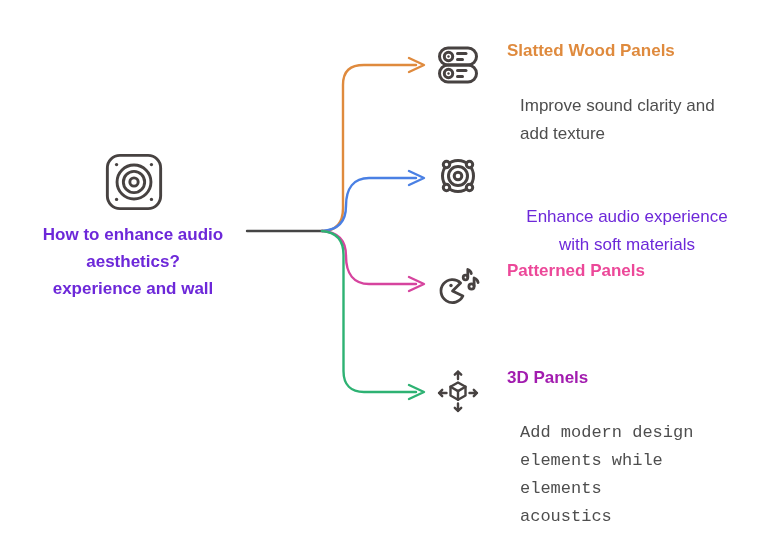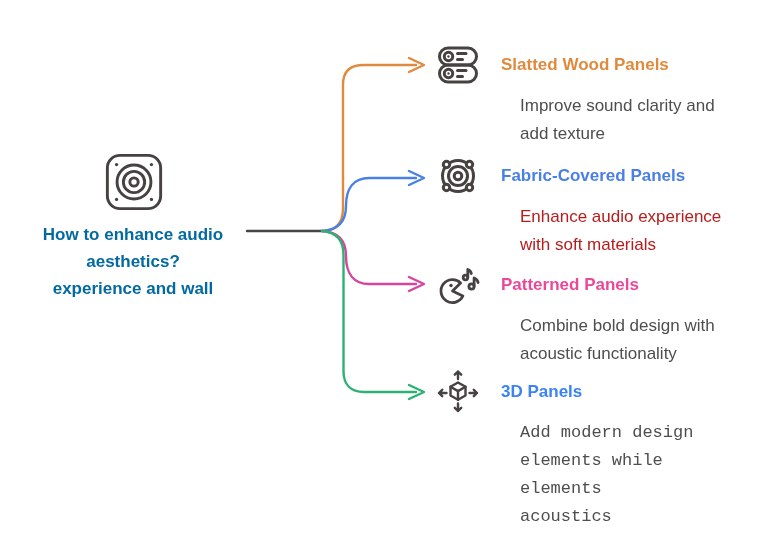--- a/index.html
+++ b/index.html
@@ -11,21 +11,21 @@
   }
   .abs{position:absolute;}
   #connectors{left:0;top:0;width:768px;height:539px;pointer-events:none;}
   #connectors path{fill:none;stroke-width:2.4;stroke-linecap:round;stroke-linejoin:round;}
   .center-node-icon{left:103px;top:151px;width:62px;height:62px;}
   .question{
     left:20px;top:221px;width:226px;
     text-align:center;font-size:17px;font-weight:bold;line-height:27px;
   }
   .branch{left:434px;width:300px;}
-  .branch .head{display:flex;align-items:center;gap:19px;height:48px;}
+  .branch .head{display:flex;gap:25px;height:48px;}
   .branch .b-icon{width:48px;height:48px;flex:0 0 48px;}
   .branch .b-title{font-size:17px;font-weight:bold;white-space:nowrap;}
   .branch .b-desc{margin-left:86px;margin-top:3px;font-size:17px;line-height:28px;}
   svg{display:block;}
   .ic{stroke:currentColor;fill:none;stroke-linecap:round;stroke-linejoin:round;}
 </style>
 </head>
 <body>
 
 <svg id="connectors" class="abs" viewBox="0 0 768 539">
@@ -53,21 +53,21 @@
     <rect x="4.5" y="4.5" width="55" height="55" rx="13"></rect>
     <circle cx="32" cy="32" r="17.5"></circle>
     <circle cx="32" cy="32" r="11"></circle>
     <circle cx="32" cy="32" r="4.3"></circle>
     <circle cx="14" cy="14" r="1.7" fill="currentColor" stroke="none"></circle>
     <circle cx="50" cy="14" r="1.7" fill="currentColor" stroke="none"></circle>
     <circle cx="14" cy="50" r="1.7" fill="currentColor" stroke="none"></circle>
     <circle cx="50" cy="50" r="1.7" fill="currentColor" stroke="none"></circle>
   </svg>
 </div>
-<div class="abs question" style="color: #0369a1;">
+<div class="abs question" style="color: #6d28d9;">
   <div>How to enhance audio</div>
   <div>aesthetics?</div>
   <div>experience and wall</div>
 </div>
 
 <div class="abs branch" style="top:41px;">
   <div class="head">
     <span class="b-icon" style="color: rgb(71, 66, 65);">
       <svg class="ic" width="48" height="48" viewBox="0 0 48 48" stroke-width="3">
         <rect x="5.5" y="7" width="37" height="17" rx="8.5"></rect>
@@ -96,61 +96,56 @@
       <svg class="ic" width="48" height="48" viewBox="0 0 48 48" stroke-width="3">
         <circle cx="24" cy="24" r="15.5"></circle>
         <circle cx="12.5" cy="12.5" r="3.2" fill="#ffffff"></circle>
         <circle cx="35.5" cy="12.5" r="3.2" fill="#ffffff"></circle>
         <circle cx="12.5" cy="35.5" r="3.2" fill="#ffffff"></circle>
         <circle cx="35.5" cy="35.5" r="3.2" fill="#ffffff"></circle>
         <circle cx="24" cy="24" r="9.5"></circle>
         <circle cx="24" cy="24" r="3.8"></circle>
       </svg>
     </span>
-    <span class="b-title" style="color: rgb(74, 128, 228);">Fabric-Covered Panels</span>
   </div>
-  <div class="b-desc" style="color: #b91c1c;">
+  <div class="b-desc" style="color: #6d28d9; text-align: center;">
     <div>Enhance audio experience</div>
     <div>with soft materials</div>
   </div>
 </div>
 
 <div class="abs branch" style="top:261px;">
   <div class="head">
     <span class="b-icon" style="color: rgb(71, 66, 65);">
       <svg class="ic" width="48" height="48" viewBox="0 0 48 48" stroke-width="2.8">
         <path d="M 26.6 21.9 A 11.5 11.5 0 1 0 28.9 34.9 L 18.5 30 Z"></path>
         <circle cx="17" cy="24.5" r="1.7" fill="currentColor" stroke="none"></circle>
         <circle cx="31.5" cy="16.5" r="2.3"></circle>
         <path d="M 33.8 16 V 8.5 q 3 1 3.5 4"></path>
         <circle cx="37.5" cy="25.5" r="2.6"></circle>
         <path d="M 40.1 25 V 17 q 3.5 1.2 4 4.5"></path>
       </svg>
     </span>
     <span class="b-title" style="color: #ec4899;">Patterned Panels</span>
   </div>
-  <div class="b-desc" style="color: rgb(78, 78, 78);">
-    <div>Combine bold design with</div>
-    <div>acoustic functionality</div>
-  </div>
 </div>
 
 <div class="abs branch" style="top:368px;">
   <div class="head">
     <span class="b-icon" style="color: rgb(71, 66, 65);">
       <svg class="ic" width="48" height="48" viewBox="0 0 48 48" stroke-width="2.4">
         <path d="M 24 14.5 L 31.5 18.8 L 24 23.1 L 16.5 18.8 Z"></path>
         <path d="M 16.5 18.8 V 27.5 L 24 31.8 L 31.5 27.5 V 18.8"></path>
         <path d="M 24 23.1 V 31.8"></path>
         <path d="M 24 11 V 3.5 M 20.8 6.7 L 24 3.5 L 27.2 6.7"></path>
         <path d="M 24 35.5 V 43 M 20.8 39.8 L 24 43 L 27.2 39.8"></path>
         <path d="M 12.5 25 H 5 M 8.2 21.8 L 5 25 L 8.2 28.2"></path>
         <path d="M 35.5 25 H 43 M 39.8 21.8 L 43 25 L 39.8 28.2"></path>
       </svg>
     </span>
-    <span class="b-title" style="color: #3b82f6;">3D Panels</span>
+    <span class="b-title" style="color: #a21caf;">3D Panels</span>
   </div>
   <div class="b-desc" style="color: rgb(78, 78, 78); font-family: Liberation Mono, monospace;">
     <div>Add modern design</div>
     <div>elements while elements</div>
     <div>acoustics</div>
   </div>
 </div>
 
 </body></html>

